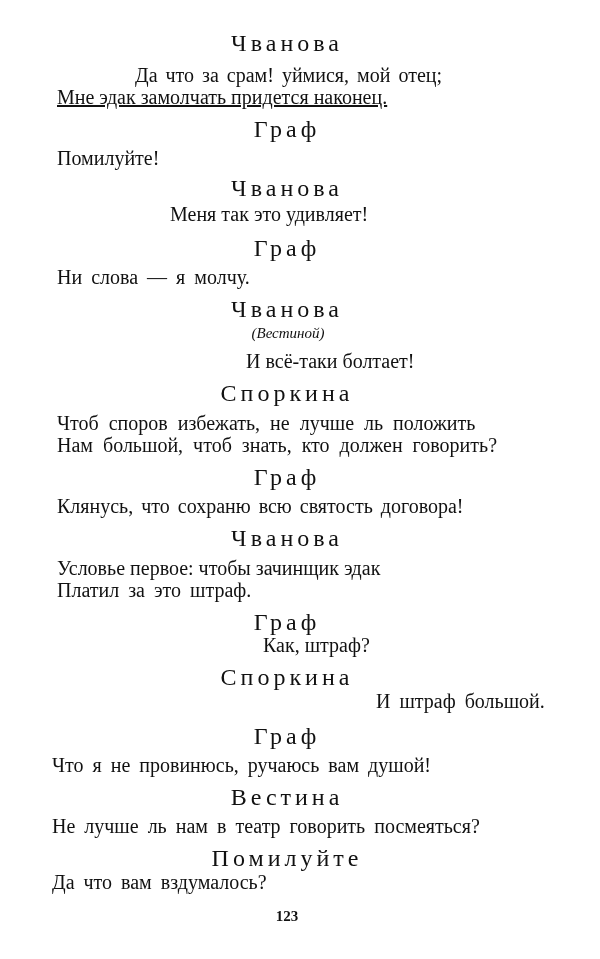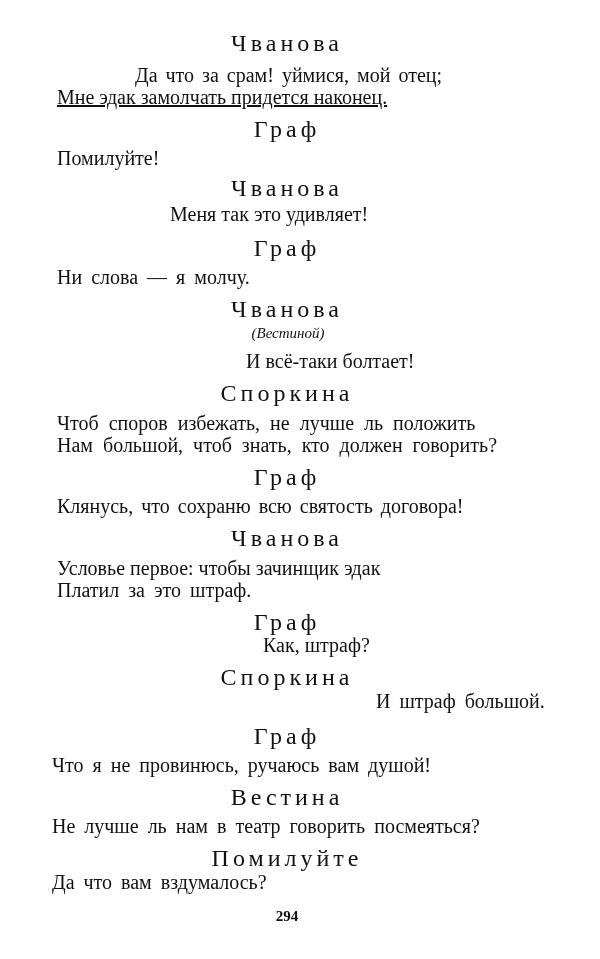--- a/index.html
+++ b/index.html
@@ -90,15 +90,15 @@
 
   <div class="speaker" style="top:725px;">Граф</div>
   <div class="line" style="top:754px; left:52px; word-spacing:4px;">Что я не провинюсь, ручаюсь вам душой!</div>
 
   <div class="speaker" style="top:786px;">Вестина</div>
   <div class="line" style="top:815px; left:52px; word-spacing:4px;">Не лучше ль нам в театр говорить посмеяться?</div>
 
   <div class="speaker" style="top:847px;">Помилуйте</div>
   <div class="line" style="top:871px; left:52px; word-spacing:4px;">Да что вам вздумалось?</div>
 
-  <div class="page-number">294</div>
+  <div class="page-number">123</div>
 
 </div>
 
 </body></html>

